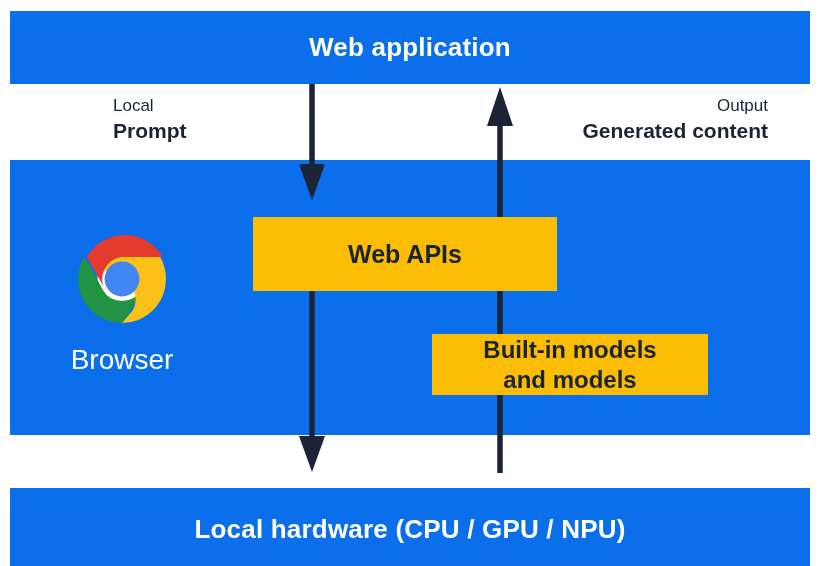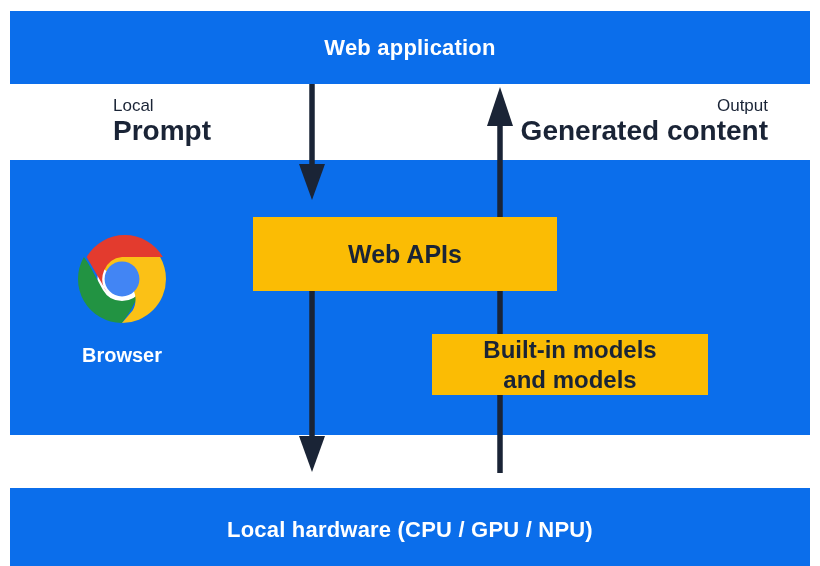--- a/index.html
+++ b/index.html
@@ -24,31 +24,31 @@
     position:absolute;left:10px;width:800px;
     background:var(--blue);
     display:flex;align-items:center;justify-content:center;
     z-index:1;
   }
   .bar-top{top:11px;height:73px;}
   .bar-middle{top:160px;height:275px;}
   .bar-bottom{top:488px;height:83px;}
   .bar-title{
     color:var(--white);
-    font-size:22px;
+    font-size:26px;
     font-weight:bold;
     letter-spacing:0.2px;
   }
   .io-label{
     position:absolute;z-index:4;color:var(--navy);
   }
   .io-left{left:113px;top:95px;text-align:left;}
   .io-right{right:52px;top:95px;text-align:right;}
   .io-title{font-size:17px;font-weight:normal;line-height:22px;}
-  .io-value{font-size:28px;font-weight:bold;line-height:27px;}
+  .io-value{font-size:21px;font-weight:bold;line-height:27px;}
   .arrows{
     position:absolute;left:0;top:0;z-index:2;pointer-events:none;
   }
   .arrow-line{stroke:var(--navy);stroke-width:5.5;}
   .arrow-head{fill:var(--navy);}
   .ybox{
     position:absolute;z-index:3;
     background:var(--yellow);
     display:flex;align-items:center;justify-content:center;
     color:var(--navy);
@@ -57,21 +57,21 @@
     margin-top:16px;
   }
   .ybox-webapis{left:253px;top:201px;width:304px;height:74px;font-size:25px;}
   .ybox-builtin{left:432px;top:318px;width:276px;height:61px;font-size:24px;line-height:30px;flex-direction:column;}
   .chrome-logo{
     position:absolute;left:78px;top:235px;width:88px;height:88px;z-index:3;
   }
   .browser-label{
     position:absolute;left:42px;top:344px;width:160px;z-index:3;
     text-align:center;color:var(--white);
-    font-size:20px;font-weight:bold;
+    font-size:28px;font-weight:normal;
   }
 </style>
 </head>
 <body>
 
 <div class="canvas">
 
   <div class="bar bar-top">
     <span class="bar-title">Web application</span>
   </div>

